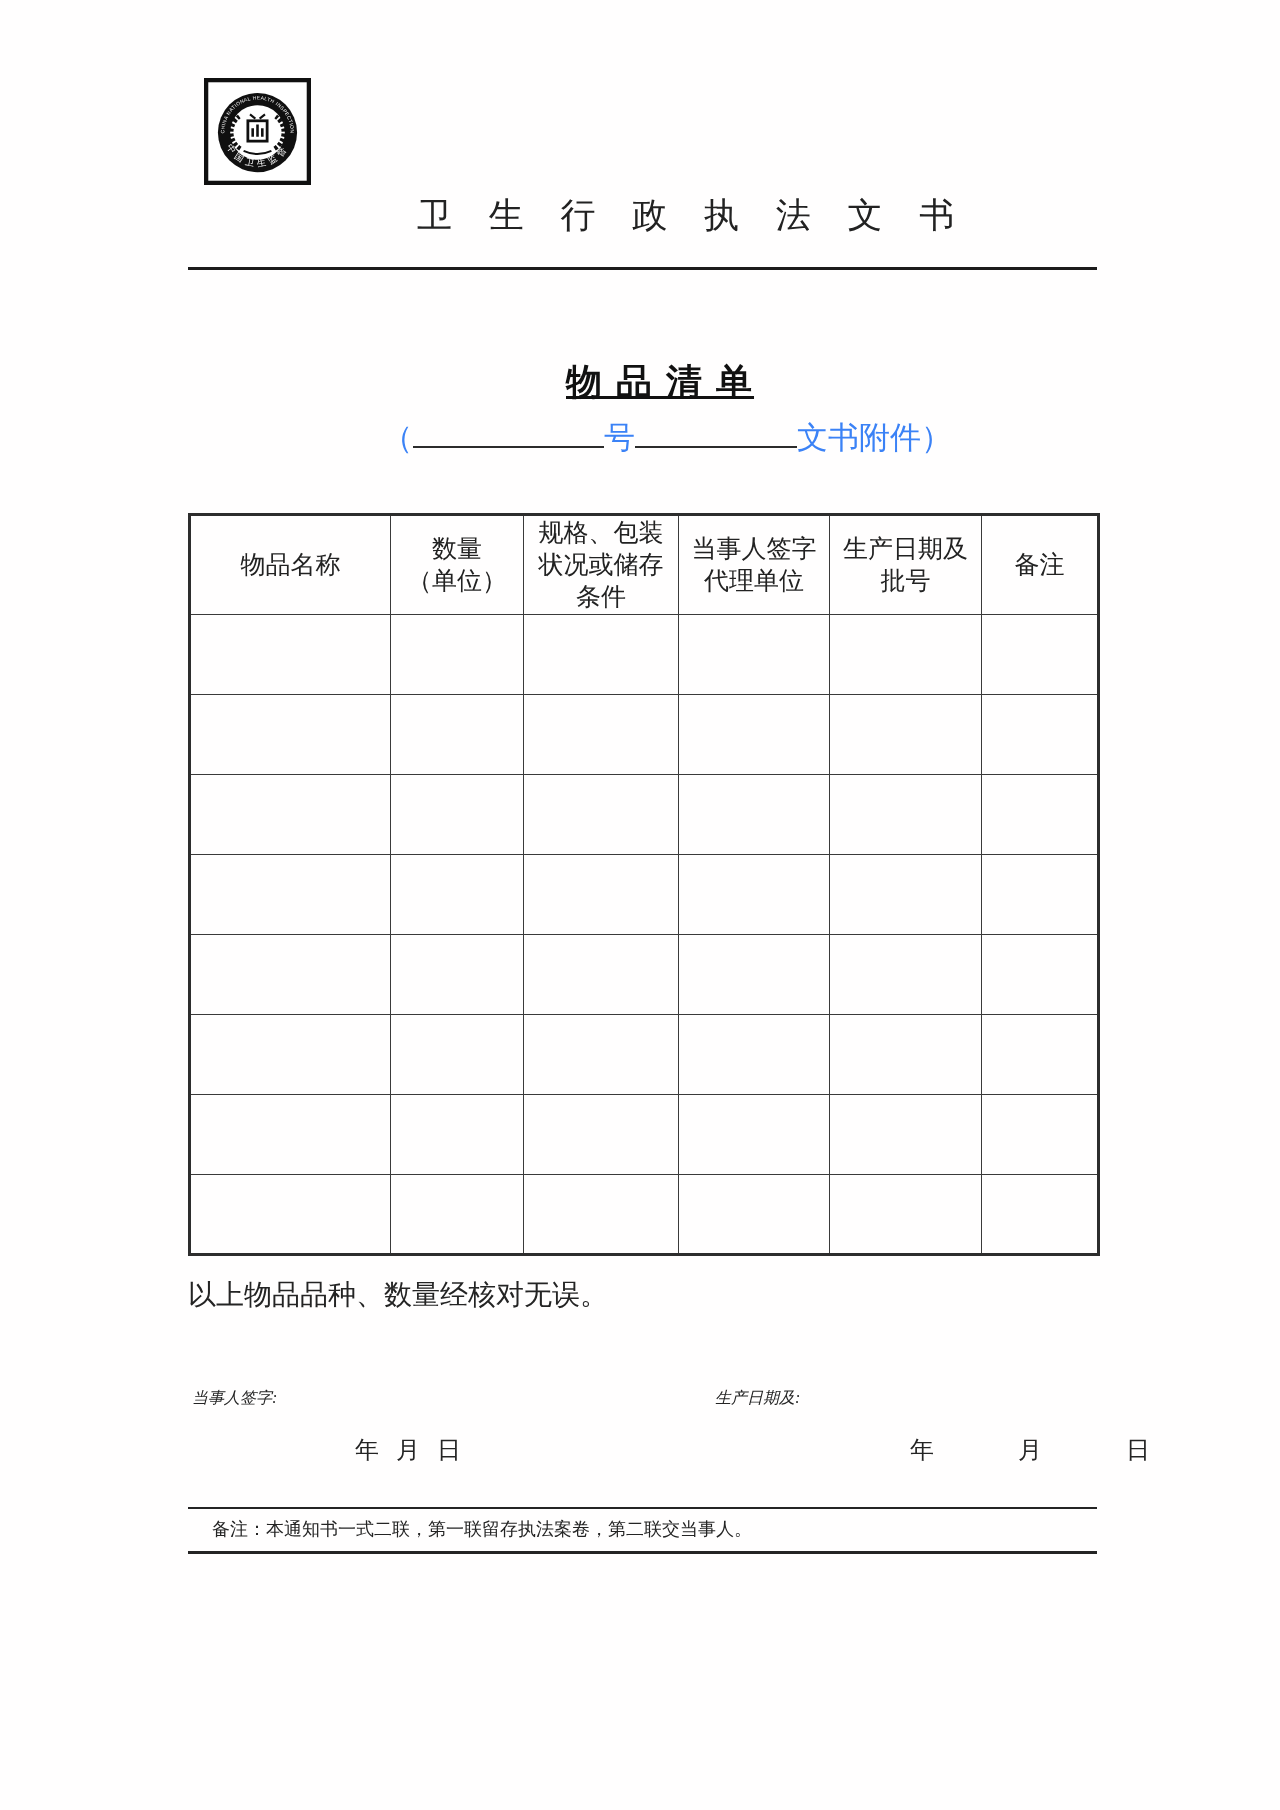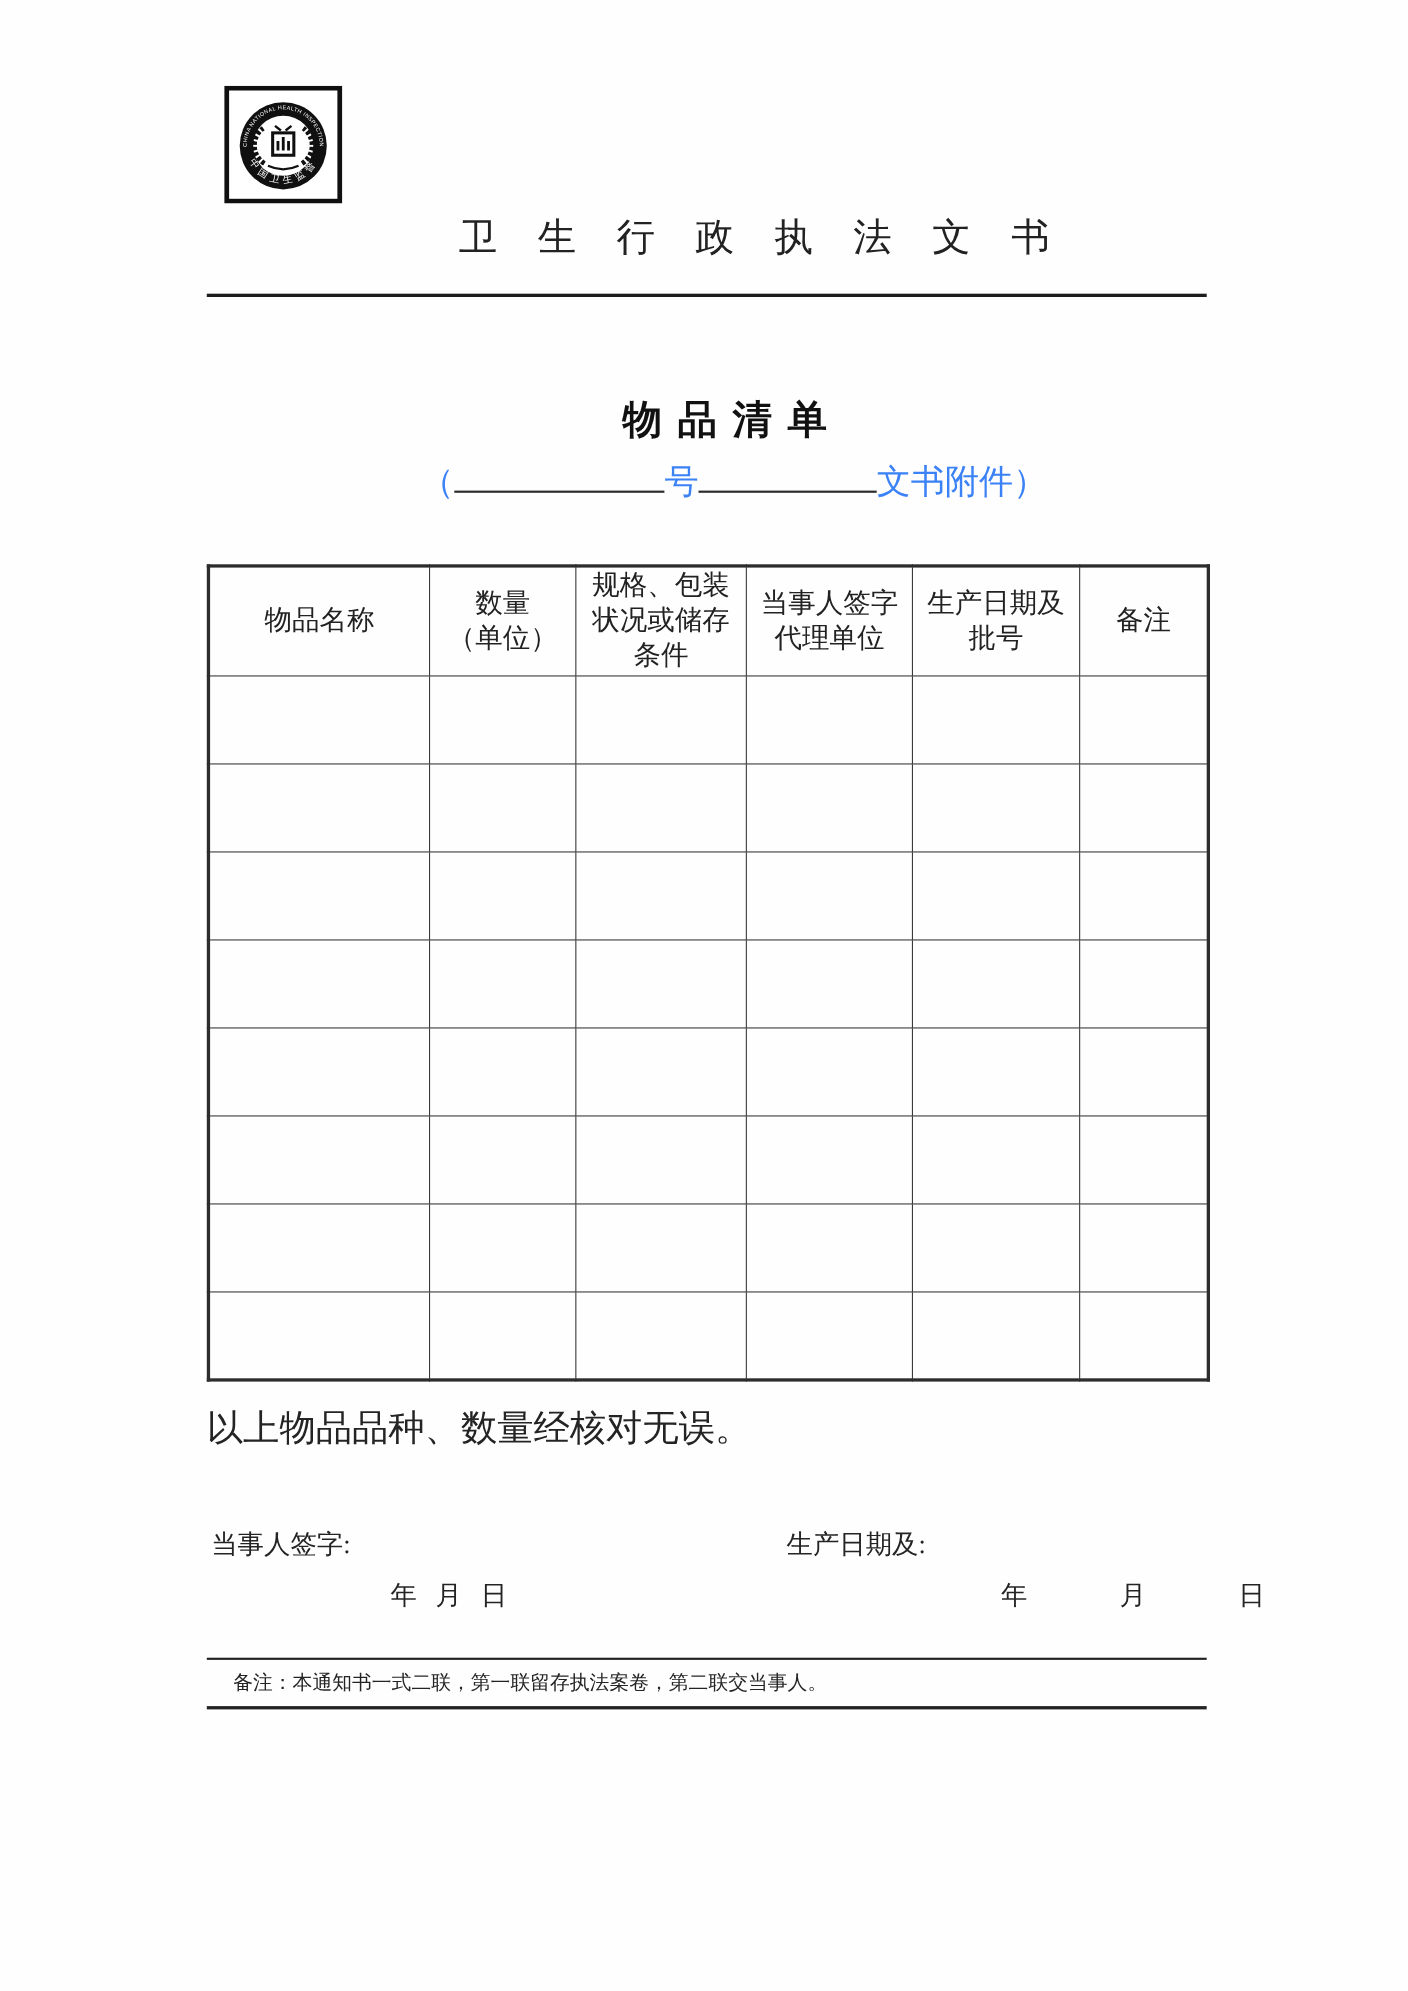--- a/index.html
+++ b/index.html
@@ -12,42 +12,42 @@
   .emblem{position:absolute;left:203px;top:78px;width:109px;height:107px;}
   
   .doc-title{
     position:absolute;left:417px;top:197px;font-size:35px;line-height:1.1;
     letter-spacing:14px;white-space:nowrap;color:#222;
   }
   .title-rule{position:absolute;left:188px;top:267px;width:909px;height:3px;background:#1c1c1c;}
   .form-title{
     position:absolute;left:566px;top:358px;font-size:36px;font-weight:bold;
     font-family:"Liberation Sans","DejaVu Sans",sans-serif;letter-spacing:2px;
-    white-space:nowrap;color:#111;
+    white-space:nowrap;color:#111;text-decoration:underline;
   }
   .attach-line{position:absolute;left:382px;top:417px;font-size:31px;white-space:nowrap;color:#3b82f6;}
   .blank{display:inline-block;border-bottom:2px solid #2c2c2c;height:26px;}
   .blank-a{width:191px;}
   .blank-b{width:162px;}
   
   table.items{
     position:absolute;left:188px;top:513px;width:909px;
     border-collapse:collapse;table-layout:fixed;
     border:3px solid #2d2d2d;
   }
   table.items th,table.items td{
     border:1.5px solid #3a3a3a;font-weight:normal;text-align:center;
     vertical-align:middle;font-size:25px;line-height:1.28;padding:0;color:#222;
   }
   table.items thead tr{height:100px;}
   table.items tbody tr{height:80px;}
   .hl{display:block;}
   
-  .confirm-text{position:absolute;left:188px;top:1276px;font-size:33px;color:#242424;}
-  .sig-label{position:absolute;top:1388px;font-size:24px;color:#242424;white-space:nowrap;}
+  .confirm-text{position:absolute;left:188px;top:1276px;font-size:28px;color:#242424;}
+  .sig-label{position:absolute;top:1388px;font-size:16px;color:#242424;white-space:nowrap;font-style:italic;}
   .sig-party{left:192px;}
   .sig-handler{left:715px;}
   .date-line{position:absolute;top:1434px;display:flex;justify-content:space-between;font-size:24px;color:#242424;}
   .date-left{left:355px;width:106px;}
   .date-right{left:910px;width:240px;}
   .note-rule{position:absolute;left:188px;width:909px;background:#242424;}
   .note-rule-top{top:1507px;height:2px;}
   .note-rule-bottom{top:1551px;height:3px;}
   .note-text{position:absolute;left:212px;top:1517px;font-size:18px;color:#242424;white-space:nowrap;}
   .footer-text{position:absolute;right:186px;top:1594px;font-size:22px;color:#242424;white-space:nowrap;}

